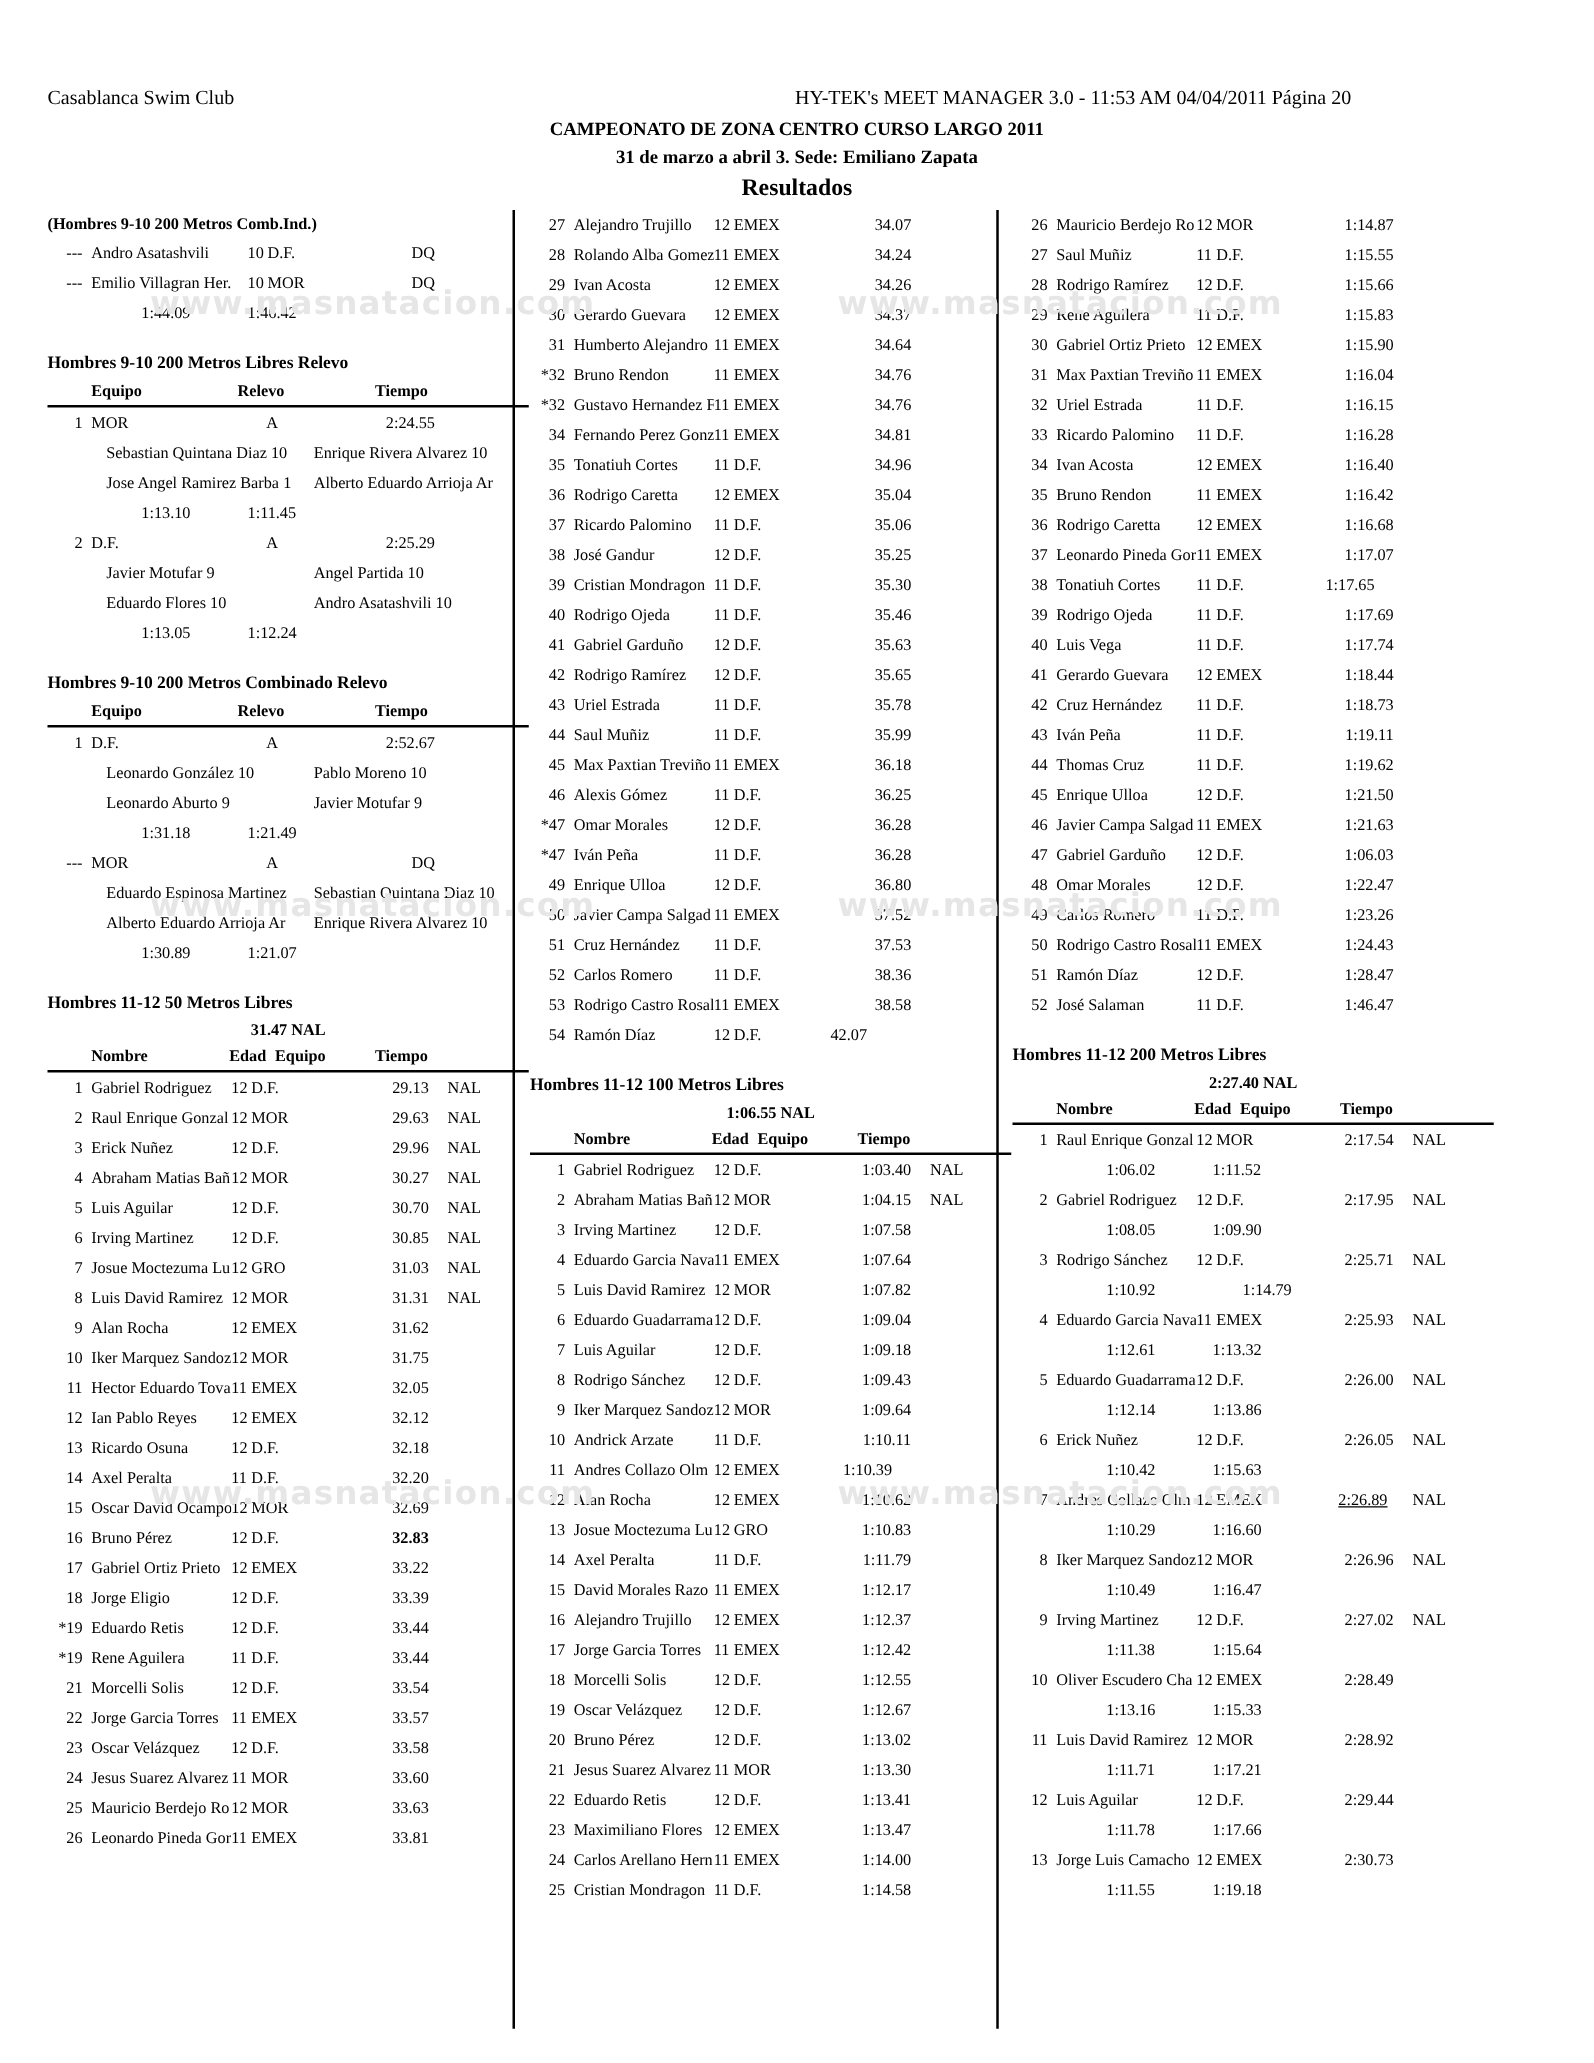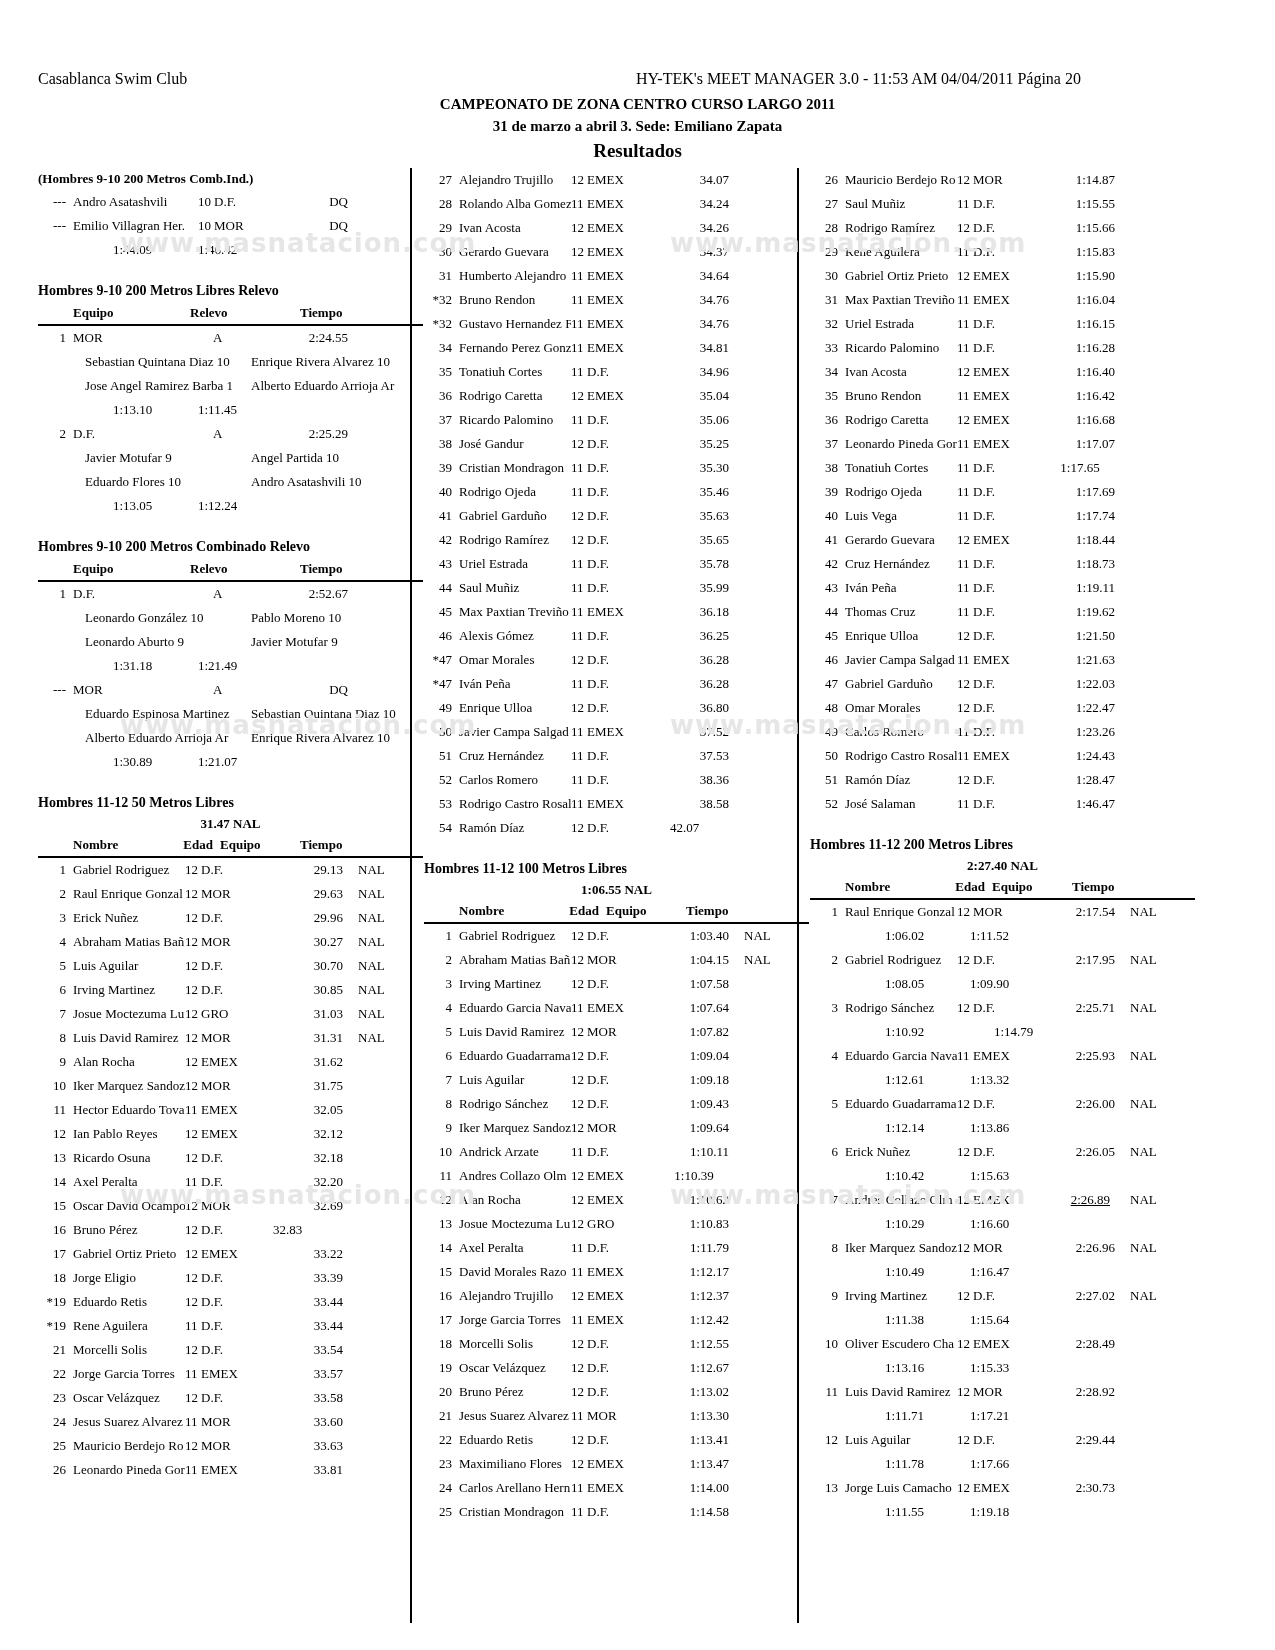--- a/index.html
+++ b/index.html
@@ -261,21 +261,21 @@
         <span style="left:35px;width:112px;" class="name">Oscar David Ocampo</span>
         <span style="left:147px;">12</span>
         <span style="left:163px;">MOR</span>
         <span style="left:235px;width:70px;text-align:right;">32.69</span>
       </div>
       <div class="row">
         <span style="left:0px;width:28px;text-align:right;">16</span>
         <span style="left:35px;width:112px;" class="name">Bruno Pérez</span>
         <span style="left:147px;">12</span>
         <span style="left:163px;">D.F.</span>
-        <span style="left:235px;width:70px;text-align:left;">32.83</span>
+        <span style="left:235px;width:70px;text-align:right;font-weight:bold;">32.83</span>
       </div>
       <div class="row">
         <span style="left:0px;width:28px;text-align:right;">17</span>
         <span style="left:35px;width:112px;" class="name">Gabriel Ortiz Prieto</span>
         <span style="left:147px;">12</span>
         <span style="left:163px;">EMEX</span>
         <span style="left:235px;width:70px;text-align:right;">33.22</span>
       </div>
       <div class="row">
         <span style="left:0px;width:28px;text-align:right;">18</span>
@@ -529,21 +529,21 @@
         <span style="left:35px;width:112px;" class="name">Rodrigo Castro Rosal</span>
         <span style="left:147px;">11</span>
         <span style="left:163px;">EMEX</span>
         <span style="left:235px;width:70px;text-align:right;">38.58</span>
       </div>
       <div class="row">
         <span style="left:0px;width:28px;text-align:right;">54</span>
         <span style="left:35px;width:112px;" class="name">Ramón Díaz</span>
         <span style="left:147px;">12</span>
         <span style="left:163px;">D.F.</span>
-        <span style="left:246px;width:70px;text-align:left;">42.07</span>
+        <span style="left:220px;width:70px;text-align:center;">42.07</span>
       </div>
       <div class="gap"></div>
       <div class="ev-title">Hombres 11-12 100 Metros Libres</div>
       <div class="ev-rec">1:06.55   NAL</div>
       <div class="thead">
         <span style="left:35px;">Nombre</span>
         <span style="left:135px;width:40px;text-align:right;">Edad</span>
         <span style="left:182px;">Equipo</span>
         <span style="left:262px;">Tiempo</span>
       </div>
@@ -871,21 +871,21 @@
         <span style="left:35px;width:112px;" class="name">Javier Campa Salgad</span>
         <span style="left:147px;">11</span>
         <span style="left:163px;">EMEX</span>
         <span style="left:235px;width:70px;text-align:right;">1:21.63</span>
       </div>
       <div class="row">
         <span style="left:0px;width:28px;text-align:right;">47</span>
         <span style="left:35px;width:112px;" class="name">Gabriel Garduño</span>
         <span style="left:147px;">12</span>
         <span style="left:163px;">D.F.</span>
-        <span style="left:235px;width:70px;text-align:right;">1:22.03</span>
+        <span style="left:235px;width:70px;text-align:right;">1:06.03</span>
       </div>
       <div class="row">
         <span style="left:0px;width:28px;text-align:right;">48</span>
         <span style="left:35px;width:112px;" class="name">Omar Morales</span>
         <span style="left:147px;">12</span>
         <span style="left:163px;">D.F.</span>
         <span style="left:235px;width:70px;text-align:right;">1:22.47</span>
       </div>
       <div class="row">
         <span style="left:0px;width:28px;text-align:right;">49</span>

